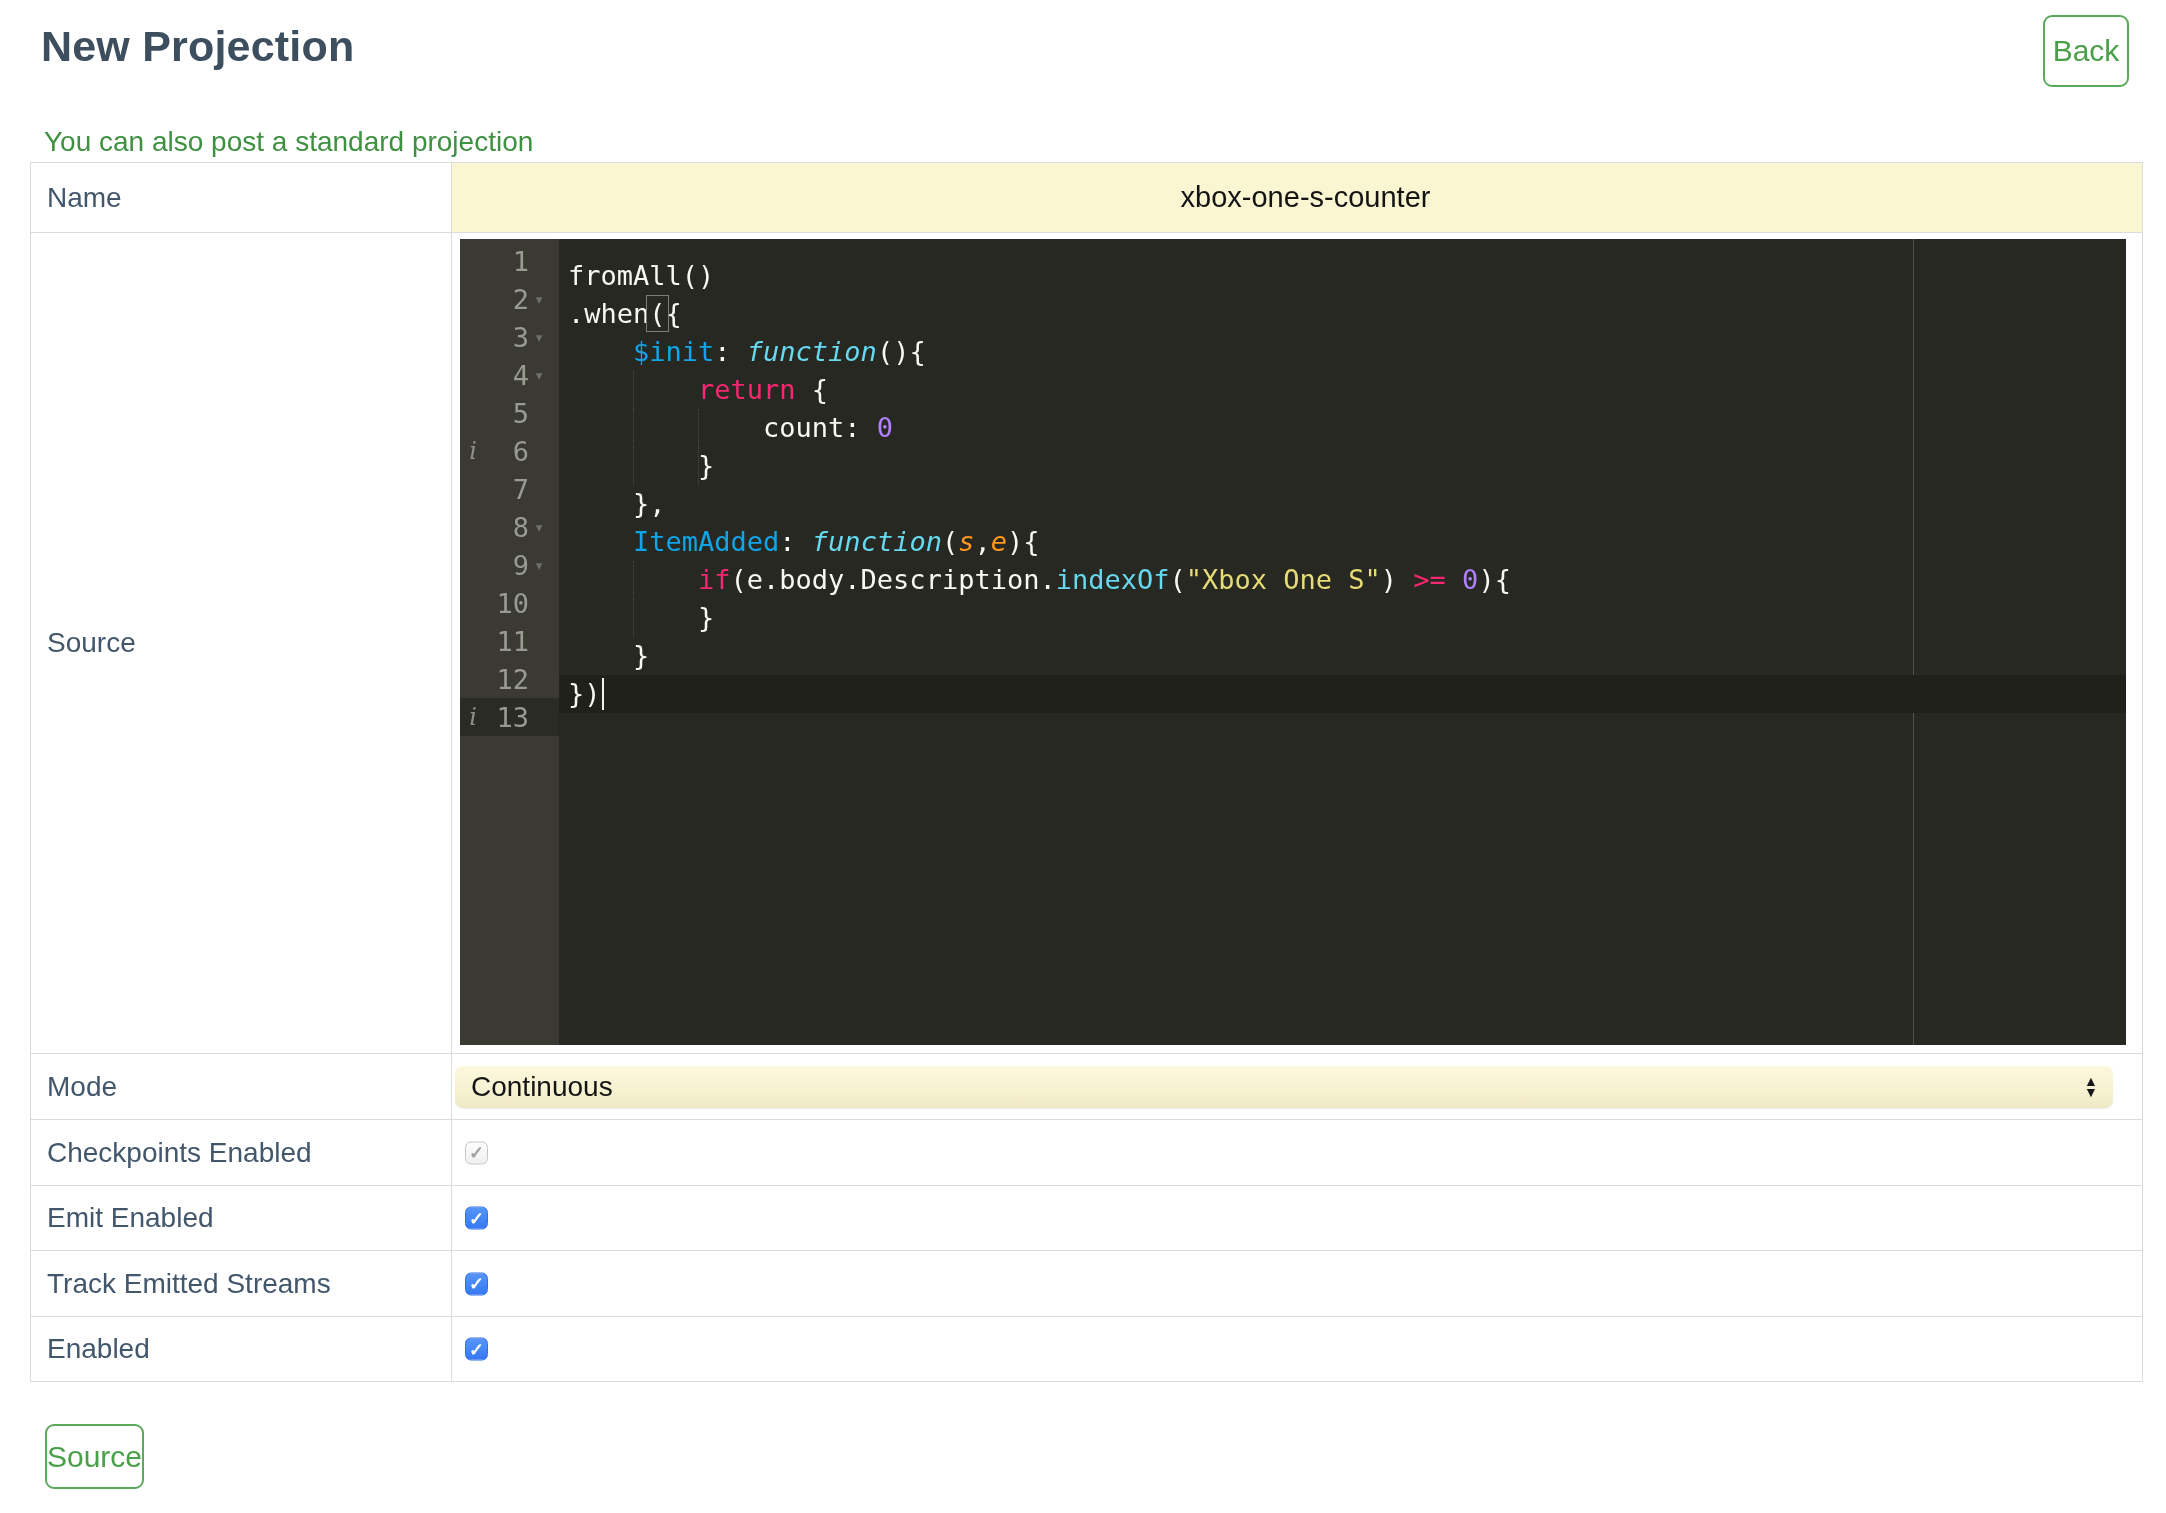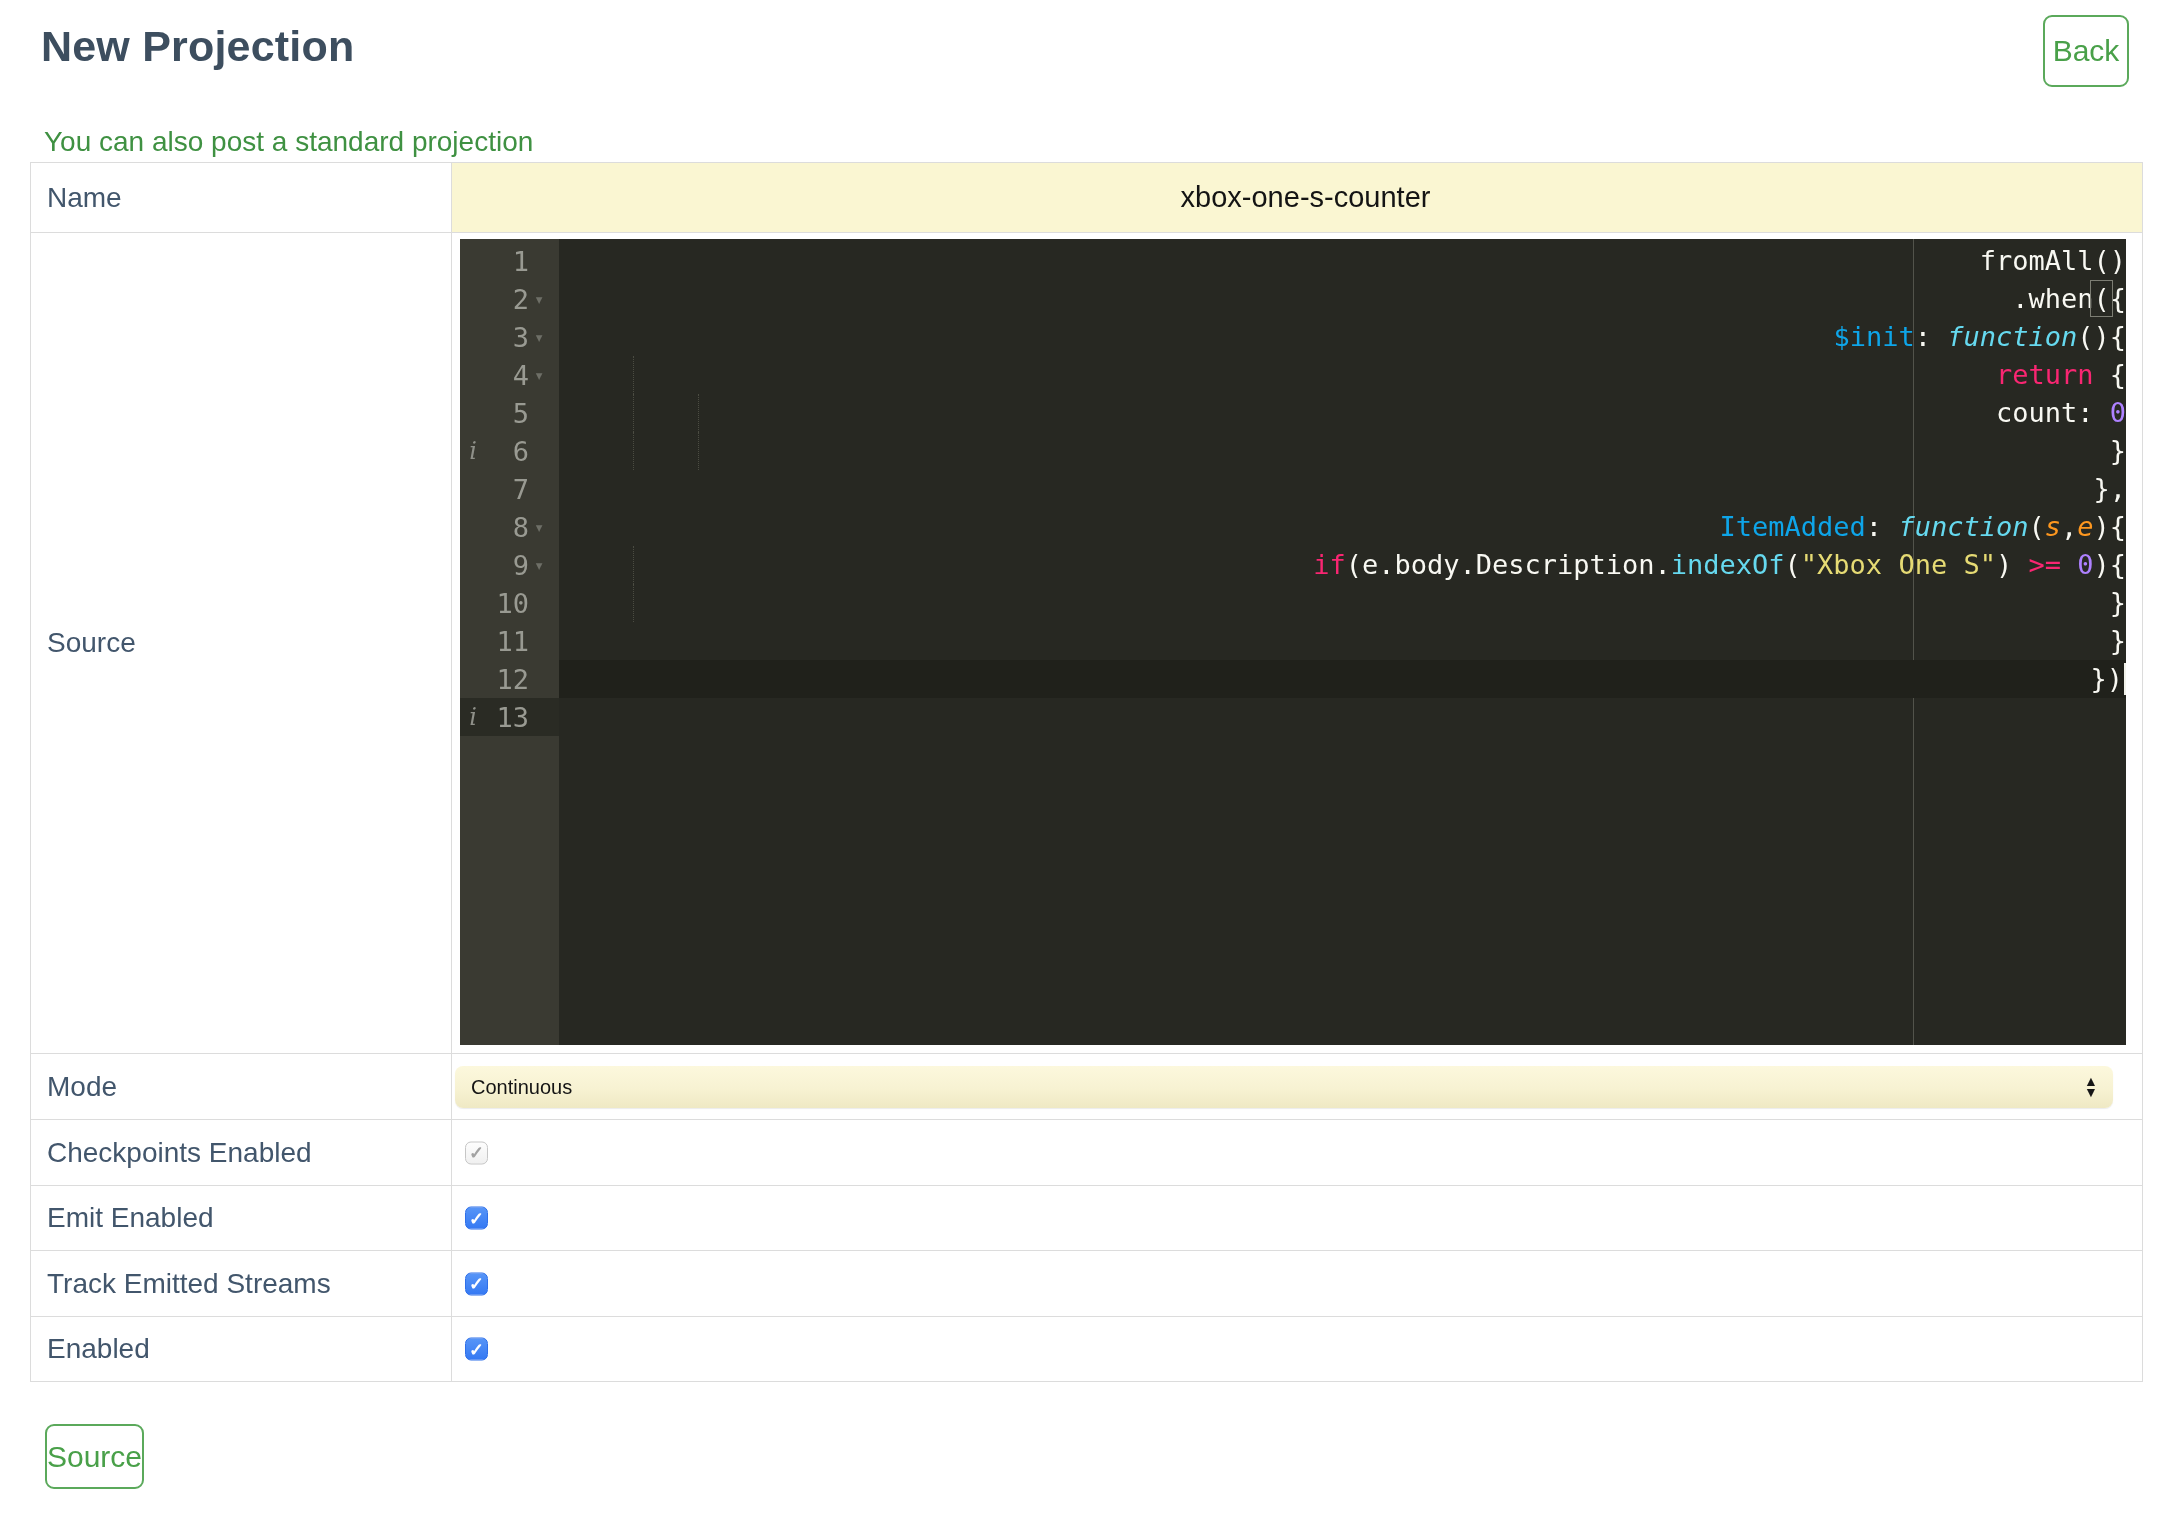--- a/index.html
+++ b/index.html
@@ -27,21 +27,21 @@
 
   
   .name-cell { background:#faf6d2; }
   .name-input { width:100%; height:100%; border:none; outline:none; background:transparent;
                 font-size:29px; color:#141414; padding-left:17px; font-family:"Liberation Sans",sans-serif;text-align:center; }
 
   
   .mode-select { position:absolute; left:3px; top:12px; width:1658px; height:42px; border-radius:8px;
                  background:linear-gradient(180deg,#fcf8dd 0%, #f7f2d2 55%, #efe9c4 100%);
                  display:flex; align-items:center; cursor:pointer; box-shadow:0 1px 1px rgba(0,0,0,.08); }
-  .mode-select .val { font-size:20px; color:#141414; padding-left:16px; }
+  .mode-select .val { font-size:28px; color:#141414; padding-left:16px; }
   .stepper { position:absolute; right:11px; top:0; height:100%; width:22px; display:flex; flex-direction:column;
              align-items:center; justify-content:center; color:#161616; }
   .stepper div { font-size:14px; line-height:11px; }
 
   
   .cb { width:23px; height:23px; border-radius:6px; margin-left:13px; position:relative; top:50%;
         transform:translateY(-50%); display:flex; align-items:center; justify-content:center; cursor:pointer; }
   .cb.checked { background:linear-gradient(180deg,#5795f7,#3579f3); border:1px solid #2f70ea; }
   .cb.checked .mark { color:#fff; font-size:18px; font-weight:700; line-height:1; }
   .cb.disabled { background:linear-gradient(180deg,#fdfdfd,#f0f0f0); border:1px solid #c6c6c6; }
@@ -53,21 +53,21 @@
   
   .editor { position:absolute; left:8px; top:6px; width:1666px; height:806px; background:#272822;
             font-family:"DejaVu Sans Mono", monospace; font-size:27px; cursor:text; }
   .print-margin { position:absolute; left:1453px; top:0; bottom:0; width:1px; background:#52534b; }
   .ed-gutter { position:absolute; left:0; top:0; bottom:0; width:99px; background:#3a3a32; padding-top:3px; color:#999a92; }
   .g-row { height:38px; display:flex; align-items:center; }
   .g-row.active { background:#2a2b24; }
   .g-info { width:26px; text-align:center; font-family:"DejaVu Serif", serif; font-style:italic; font-size:24px; color:#8f9089; }
   .g-num { flex:1; text-align:right; font-size:27px; }
   .g-fold { width:30px; text-align:left; padding-left:5px; font-size:17px; color:#6e6f67; line-height:1; }
-  .code-area { position:absolute; left:99px; right:0; top:0; bottom:0; padding-top:3px; overflow:hidden;text-align:right; }
+  .code-area { position:absolute; left:99px; right:0; top:0; bottom:0; padding-top:18px; overflow:hidden; }
   .c-row { height:38px; line-height:38px; white-space:pre; padding-left:9px; position:relative; color:#f8f8f2; }
   .c-row.active { background:#20211b; }
   .guide { position:absolute; top:0; height:38px; border-left:1px dotted #4b4c42; }
   .tok-t { color:#f8f8f2; }
   .tok-k { color:#f92672; }
   .tok-e { color:#0ea5e9; }
   .tok-s { color:#66d9ef; font-style:italic; }
   .tok-f { color:#66d9ef; }
   .tok-str { color:#e6db74; }
   .tok-n { color:#ae81ff; }

